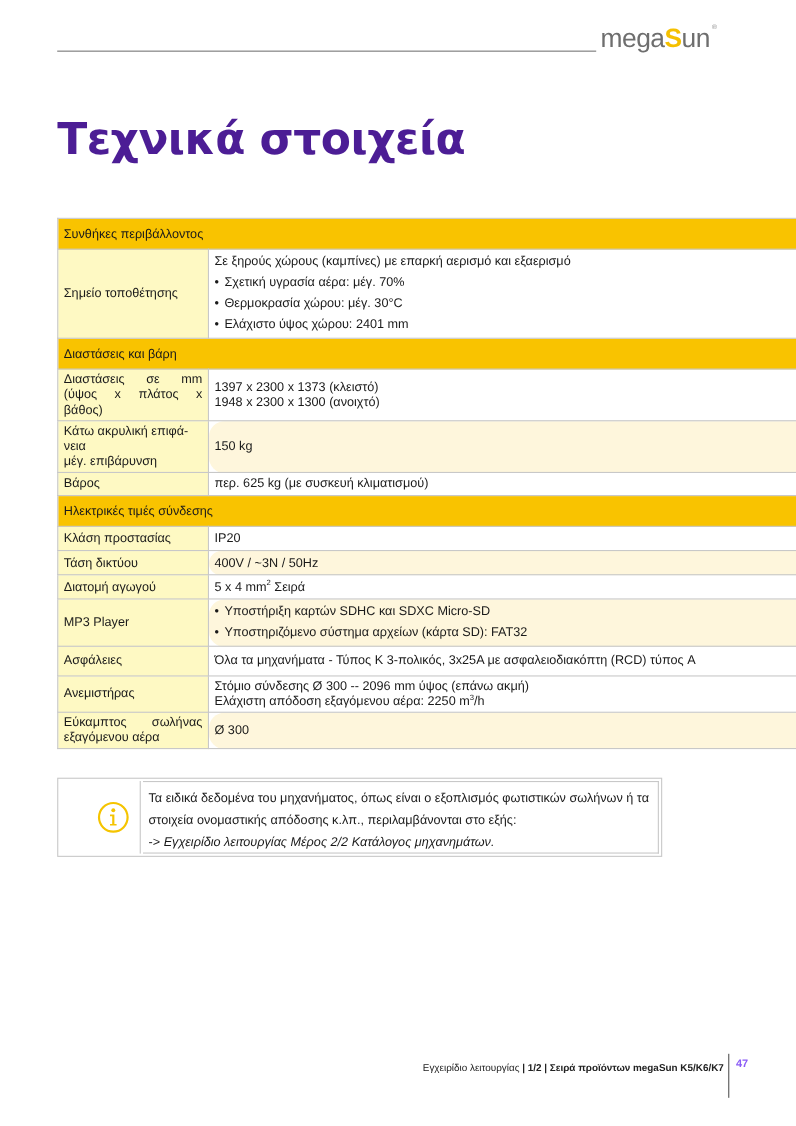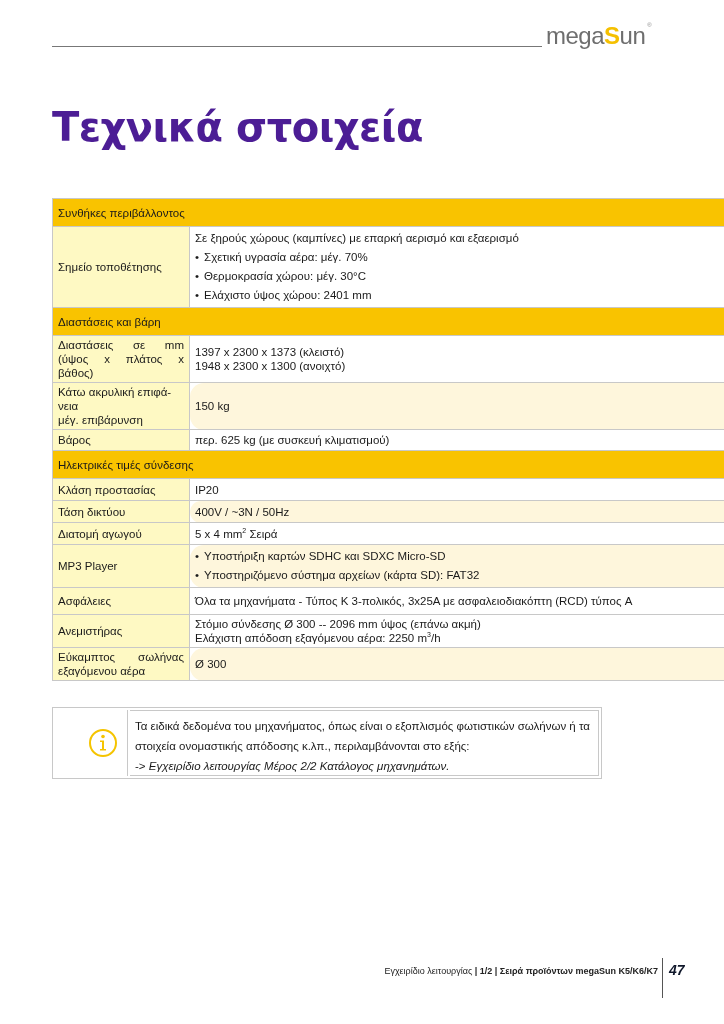--- a/index.html
+++ b/index.html
@@ -22,21 +22,21 @@
   .bl { display: block; line-height: 19px; }
   .bl:before { content: "\2022"; margin-right: 5px; }
   sup { font-size: 7px; line-height: 0; }
   .note { position: absolute; left: 52px; top: 707px; width: 524px; height: 70px; border: 1px solid #c8c8c8; display: flex; padding-left: 24px; }
   .note .icon-cell { width: 48px; border-right: 1px solid #c8c8c8; display: flex; align-items: center; justify-content: center; margin: 2px; }
   .note .text-cell { flex: 1; padding: 5px 5px; font-size: 11.5px; line-height: 20px; border: 1px solid #c8c8c8; margin: 2px 2px 2px 0; border-left: none; }
   .note em { font-style: italic; margin-top: 48px; }
   .footer { position: absolute; right: 66px; top: 966px; font-size: 9px; color: #222; }
   .footer b { font-weight: bold; }
   .footer-divider { position: absolute; left: 662px; top: 958px; width: 1px; height: 40px; background: #555; }
-  .page-number { position: absolute; left: 669px; top: 962px; font-size: 14px; font-weight: bold; color: #0f172a; font-style: italic; }
+  .page-number { position: absolute; left: 669px; top: 962px; font-size: 10px; font-weight: bold; color: #8b5cf6; }
 </style>
 </head>
 <body>
 
 <div class="header-line"></div>
 <div class="logo"><span>mega</span><span class="s">S</span><span>un</span><span class="reg">®</span></div>
 
 <h1 class="page-title">Τεχνικά στοιχεία</h1>
 
 <table class="spec">

